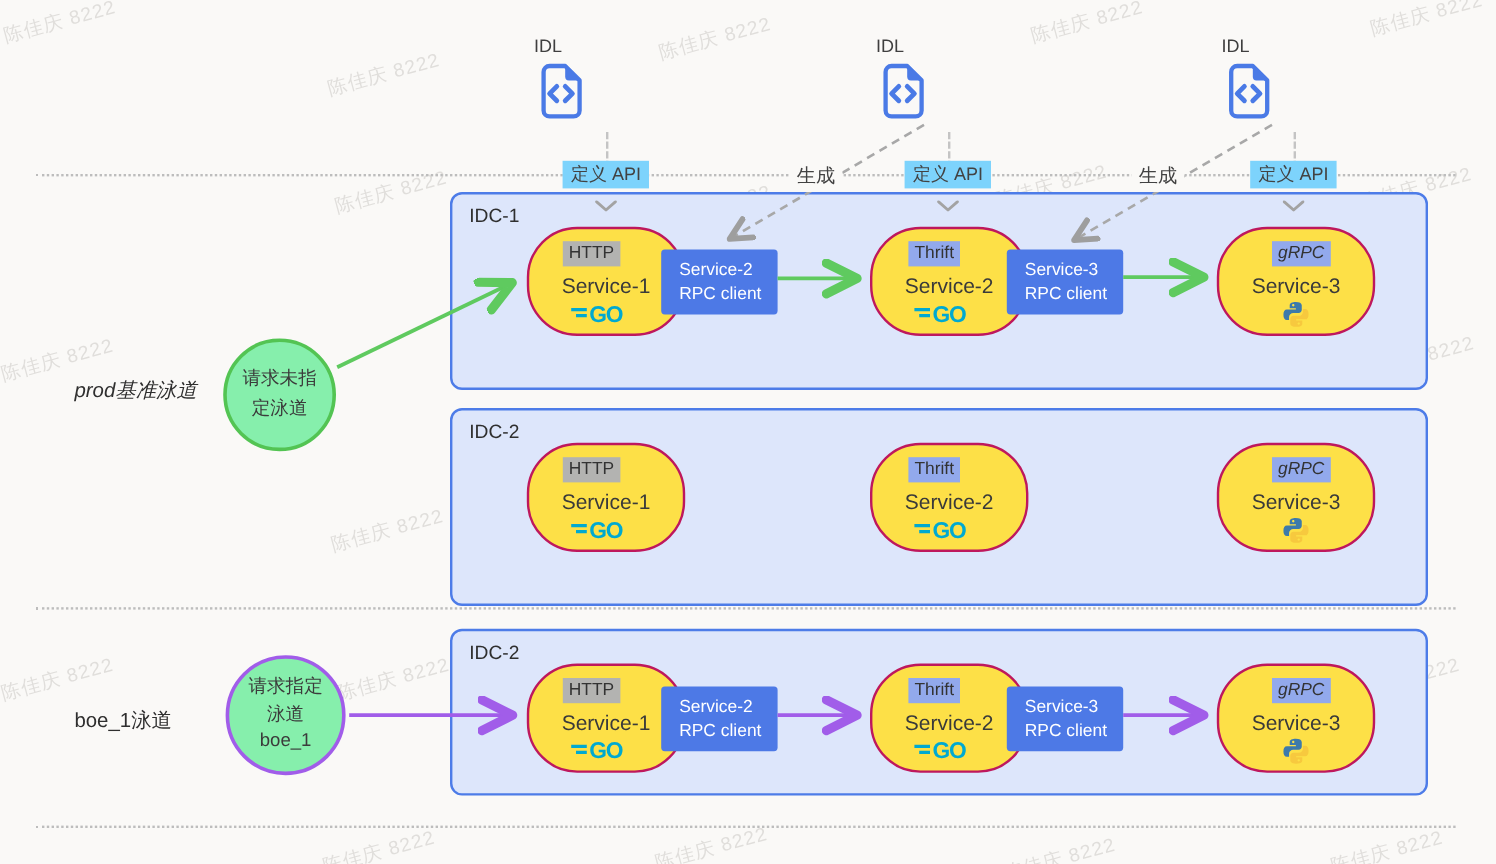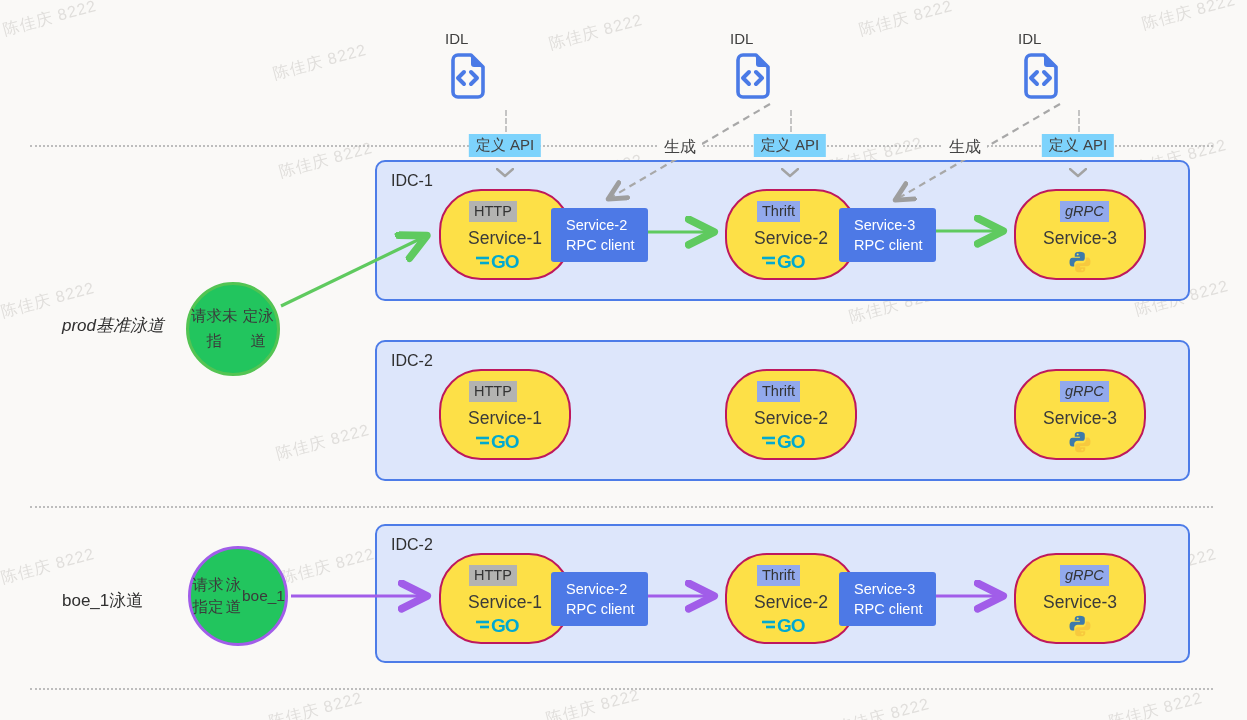--- a/index.html
+++ b/index.html
@@ -34,21 +34,21 @@
   .api-label { position:absolute; top:104px; left:50%; transform:translateX(-50%);
                font-size:15px; color:#424242; background:#7dd3fc; padding:2px 7px;
                white-space:nowrap; }
   .chev { position:absolute; top:134px; left:50%; transform:translateX(-50%); }
 
   .gen-label { position:absolute; top:135px; font-size:16px; color:#424242;
                background:#faf9f7; padding:2px 6px; z-index:6; white-space:nowrap; }
   .gen-1 { left:658px; } .gen-2 { left:943px; }
 
   
-  .idc-box { position:absolute; left:375px; width:815px; height:141px;
+  .idc-box { position:absolute; left:375px; width:815px; height:165px;
              background:#dde6fb; border:2px solid #4d7ce8; border-radius:10px; z-index:2; }
   .idc-1 { top:160px; } .idc-2 { top:340px; } .idc-3 { top:524px; height:139px; }
   .idc-title { position:absolute; left:14px; top:10px; font-size:16px; color:#2f2f2f; }
 
   
   .pill { position:absolute; top:27px; width:132px; height:91px;
           background:#fde047; border:2px solid #be185d; border-radius:42px; }
   .pill.p1 { left:62px; } .pill.p2 { left:348px; } .pill.p3 { left:637px; }
   .badge { position:absolute; top:10px; font-size:14.5px; line-height:21px;
            padding:0 5px; color:#333; }
@@ -62,22 +62,22 @@
   
   .rpc { position:absolute; top:46px; width:97px; height:54px; background:#4d79e6;
          border-radius:3px; color:#fff; font-size:14.5px; line-height:1.38;
          padding:7px 0 0 15px; z-index:3; }
   .rpc.r1 { left:174px; } .rpc.r2 { left:462px; }
 
   
   .lane-label { position:absolute; font-size:17px; color:#2f2f2f; z-index:2; white-space:nowrap; }
   .lane-label.prod { left:62px; top:314px;font-style:italic; }
   .lane-label.boe  { left:62px; top:589px; }
-  .lane-circle { position:absolute; border-radius:50%; background:#22c55e;
-                 display:flex; align-items:center;
+  .lane-circle { position:absolute; border-radius:50%; background:#86efac;
+                 display:flex; flex-direction:column; align-items:center;
                  justify-content:center; z-index:4; font-size:15.5px; color:#3b3b3b;
                  line-height:1.6; text-align:center; }
   .lane-circle.green { left:186px; top:282px; width:94px; height:94px;
                        border:3px solid #53c453; }
   .lane-circle.purple { left:188px; top:546px; width:100px; height:100px;
                         border:3px solid #a15de9; line-height:1.45; }
 
   
   #arrow-layer { position:absolute; inset:0; z-index:5; pointer-events:none; }
 </style>

